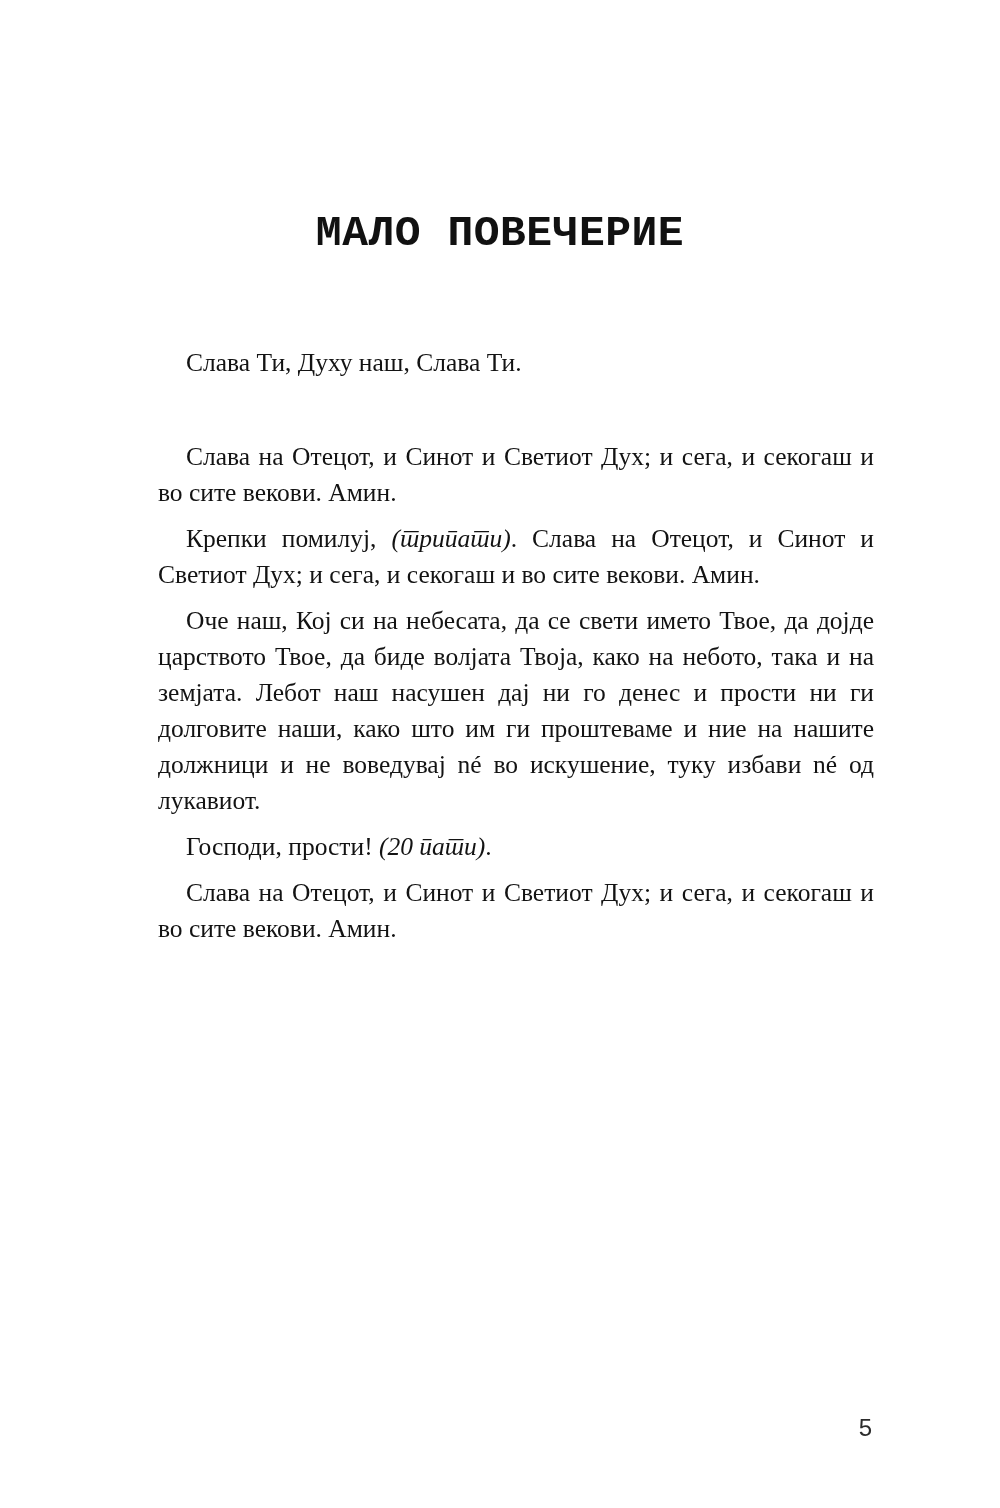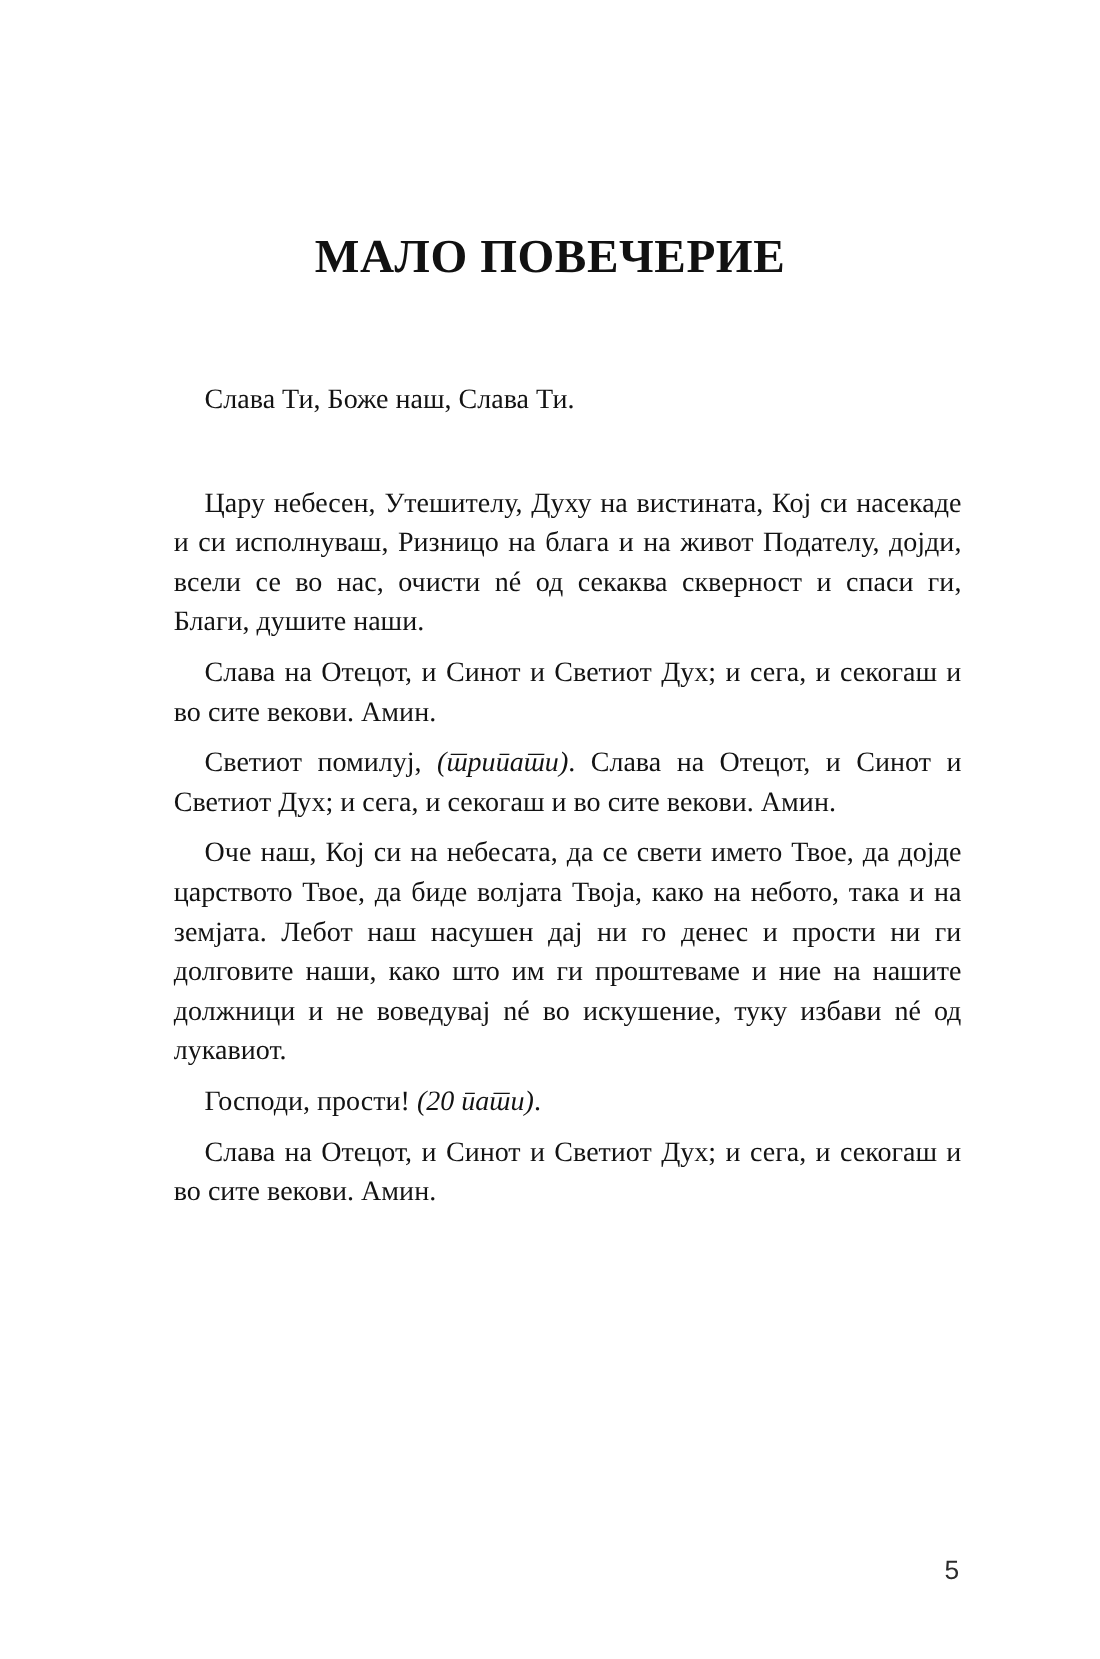--- a/index.html
+++ b/index.html
@@ -21,21 +21,21 @@
     box-sizing: border-box;
   }
 
   
   .page-title {
     position: absolute;
     left: 0;
     right: 0;
     top: 182px;
     text-align: center;
-    font-family: Liberation Serif, serif;
+    font-family: Liberation Mono, monospace;
     font-weight: bold;
     font-size: 43px;
     line-height: 1.05;
     letter-spacing: 0.5px;
     color: #111111;
     white-space: nowrap;
   }
 
   
   .body-column {
@@ -88,29 +88,28 @@
 </style>
 </head>
 <body>
 
 <div class="page">
 
   <h1 class="page-title">МАЛО ПОВЕЧЕРИЕ</h1>
 
   <div class="body-column">
 
-    <p class="prayer-paragraph opening">Слава Ти, Боже наш, Слава Ти.</p>
+    <p class="prayer-paragraph opening">Слава Ти, Духу наш, Слава Ти.</p>
 
-    <p class="prayer-paragraph">Цару небесен, Утешителу, Духу на вистината, Кој си насекаде и си исполнуваш, Ризницо на блага и на живот Подателу, дојди, всели се во нас, очисти né од секаква скверност и спаси ги, Благи, душите наши.</p>
 
 
     <p class="prayer-paragraph">Слава на Отецот, и Синот и Светиот Дух; и сега, и секогаш и во сите векови. Амин.</p>
 
 
-    <p class="prayer-paragraph"><span>Светиот помилуј,</span> <span class="rubric-italic">(трипати)</span><span>. Слава на Отецот, и Синот и Светиот Дух; и сега, и секогаш и во сите векови. Амин.</span></p>
+    <p class="prayer-paragraph"><span>Крепки помилуј,</span> <span class="rubric-italic">(трипати)</span><span>. Слава на Отецот, и Синот и Светиот Дух; и сега, и секогаш и во сите векови. Амин.</span></p>
 
     <p class="prayer-paragraph">Оче наш, Кој си на небесата, да се свети името Твое, да дојде царството Твое, да биде волјата Твоја, како на небото, така и на земјата. Лебот наш насушен дај ни го денес и прости ни ги долговите наши, како што им ги проштеваме и ние на нашите должници и не воведувај né во искушение, туку избави né од лукавиот.</p>
 
     <p class="prayer-paragraph"><span>Господи, прости!</span> <span class="rubric-italic">(20 пати)</span><span>.</span></p>
 
     <p class="prayer-paragraph">Слава на Отецот, и Синот и Светиот Дух; и сега, и секогаш и во сите векови. Амин.</p>
 
   </div>
 
   <div class="page-number">5</div>

